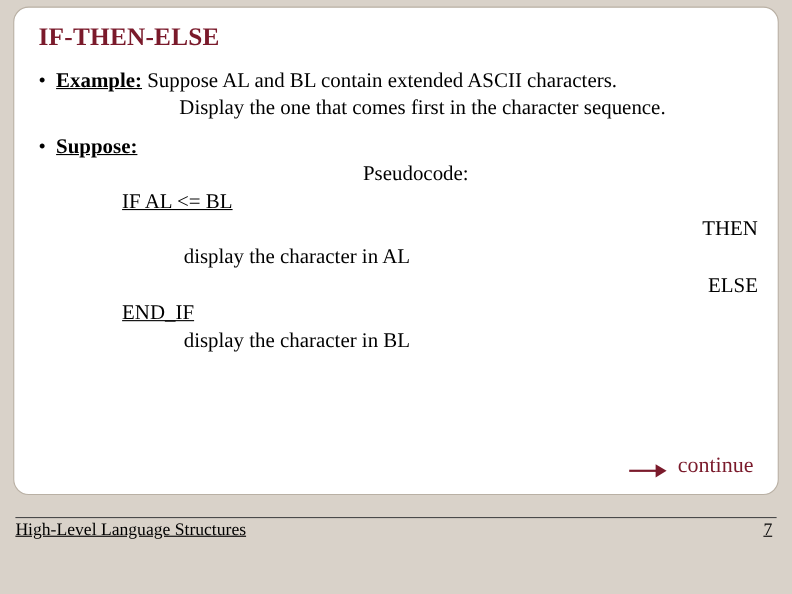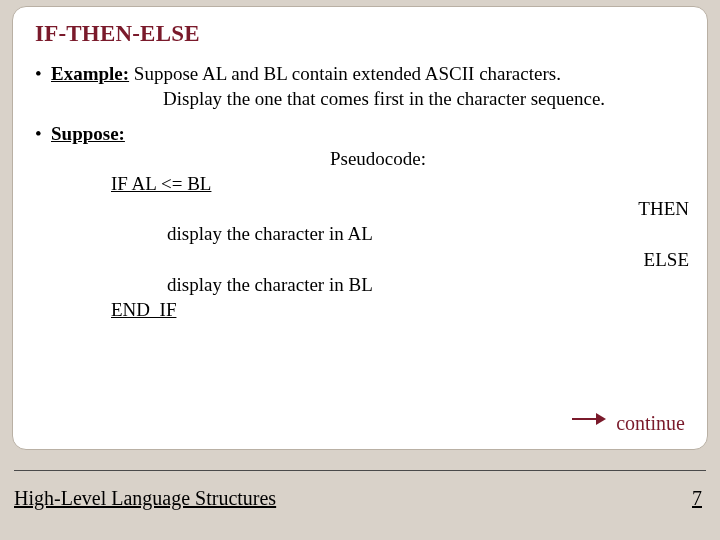--- a/index.html
+++ b/index.html
@@ -53,21 +53,21 @@
   .pl-if     { padding-left: 60px; text-decoration: underline; }
   .pl-then   { padding-left: 78px; text-align: right; }
   .pl-disp   { padding-left: 116px; }
   .continue {
     position: absolute;
     right: 22px;
     bottom: 14px;
     font-size: 20px;
     color: #7a1a2b;
     display: flex;
-    align-items: flex-start;
+    align-items: flex-end;
     gap: 10px;
   }
   .arrow {
     width: 34px;
     height: 14px;
     position: relative;
   }
   .arrow::before {
     content: "";
     position: absolute;
@@ -90,22 +90,22 @@
   .footer {
     position: absolute;
     left: 14px;
     right: 14px;
     bottom: 42px;
     height: 28px;
     border-top: 1px solid #4a4a4a;
     display: flex;
     justify-content: space-between;
     align-items: flex-start;
-    padding-top: 16px;
-    font-size: 20px;
+    padding-top: 2px;
+    font-size: 16px;
     color: #000;
   }
   .footer .ft { text-decoration: underline; }
   .footer .pn { text-decoration: underline; padding-right: 4px; }
 </style>
 </head>
 <body>
 
 <div class="card">
 
@@ -121,22 +121,22 @@
 
   <div class="bullet-row solution-block">
     <div class="bullet-dot">•</div>
     <div class="bullet-body">
       <div class="pline"><span class="bold underline">Suppose:</span></div>
       <div class="pline pl-code">Pseudocode:</div>
       <div class="pline pl-if">IF AL &lt;= BL</div>
       <div class="pline pl-then">THEN</div>
       <div class="pline pl-disp">display the character in AL</div>
       <div class="pline pl-then">ELSE</div>
+      <div class="pline pl-if">END_IF</div>
       <div class="pline pl-disp">display the character in BL</div>
-      <div class="pline pl-if">END_IF</div>
     </div>
   </div>
 
   <div class="continue">
     <span class="arrow"></span>
     <span>continue</span>
   </div>
 </div>
 
 <div class="footer">

